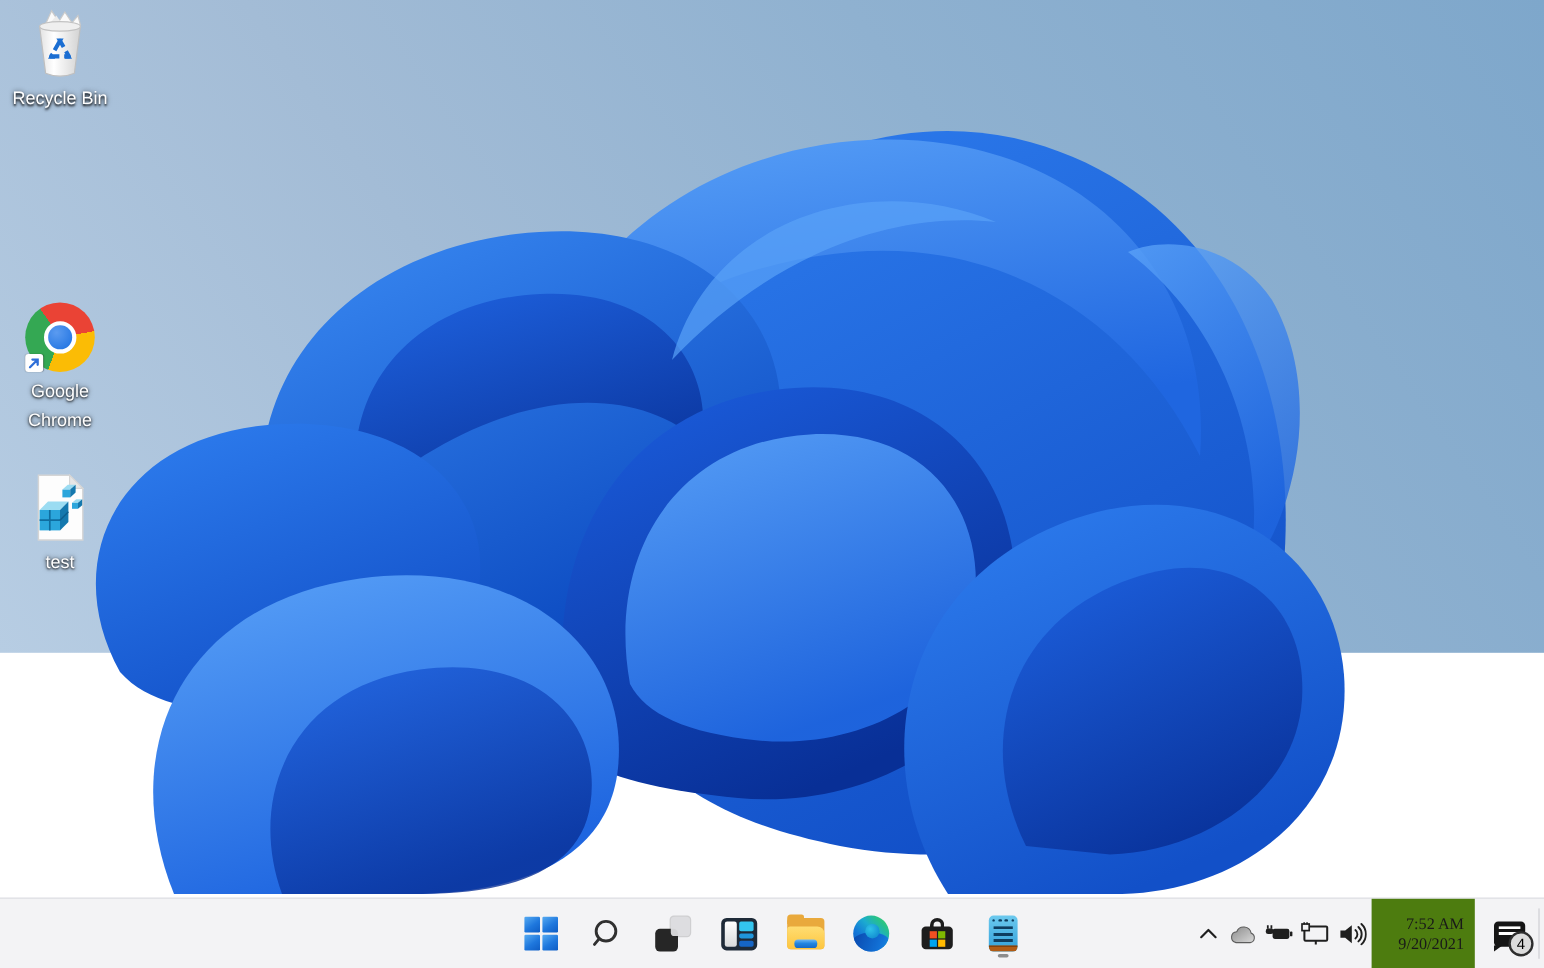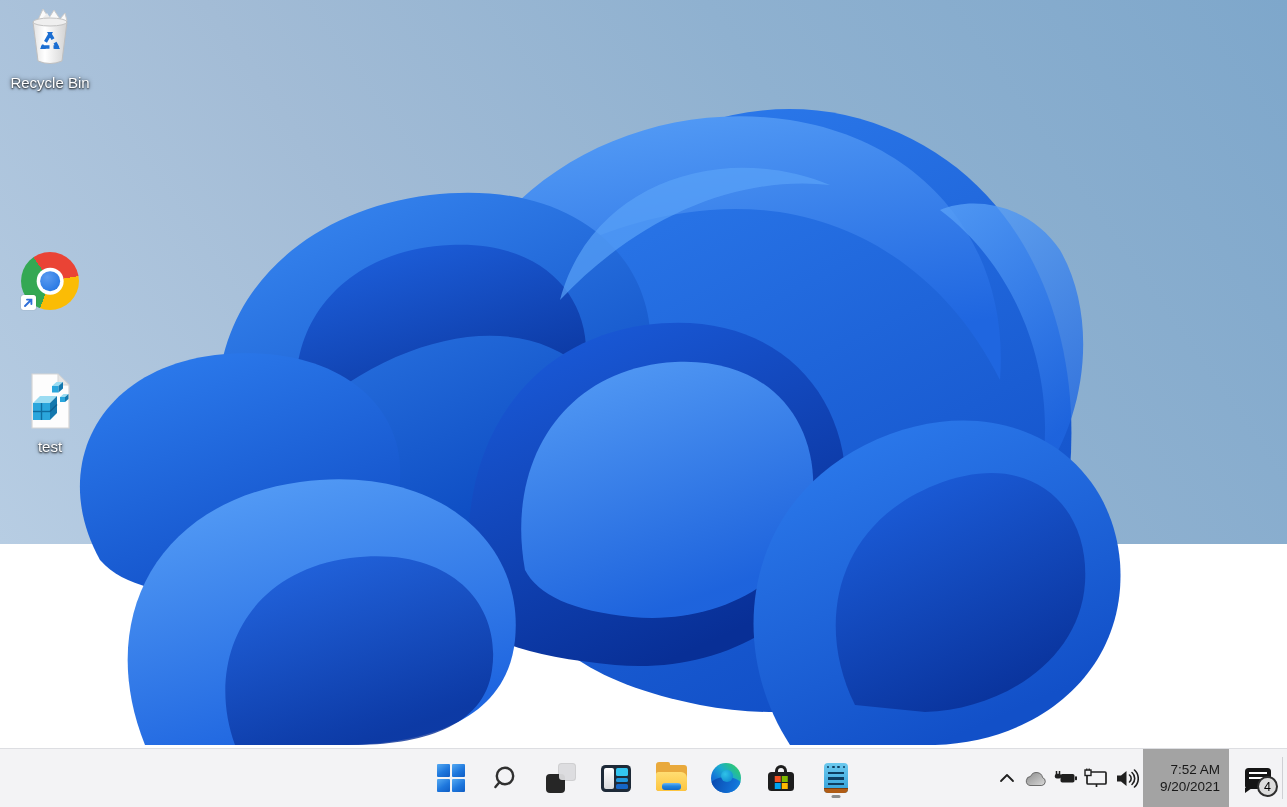--- a/index.html
+++ b/index.html
@@ -107,22 +107,22 @@
   .notepad .dots{position:absolute;top:2.5px;left:0;width:100%;display:flex;justify-content:center;gap:2.5px;}
   .notepad .dots i{width:2.8px;height:2.8px;border-radius:50%;background:#0e3d60;}
   .notepad .lines{position:absolute;top:9px;left:4px;right:4px;height:13px;
     background:repeating-linear-gradient(180deg,#0e3d60 0 2.4px,transparent 2.4px 5.4px);}
   .notepad .strip{position:absolute;bottom:0;left:0;width:100%;height:4px;background:#b05c16;border-top:1px solid #7c3c0c;}
 
   
   .tb-right{position:absolute;right:0;top:0;height:100%;display:flex;align-items:center;}
   .tray-btn{height:41px;display:flex;align-items:center;justify-content:center;border-radius:5px;cursor:pointer;}
   .w28{width:28px;} .w30{width:30px;} .w32{width:32px;}
-  .clock{width:86px;height:100%;background:#a3a3a3;display:flex;flex-direction:column;
-    justify-content:center;align-items:flex-end;padding-right:9px;box-sizing:border-box;cursor:pointer;}
+  .clock{width:86px;height:100%;background:#4d7c0f;display:flex;flex-direction:column;
+    justify-content:center;align-items:flex-end;padding-right:9px;box-sizing:border-box;cursor:pointer;font-family:Liberation Serif, serif;}
   .clock div{font-size:13.5px;line-height:17.5px;color:#191919;}
   .notif{width:58px;height:100%;display:flex;align-items:center;justify-content:center;position:relative;cursor:pointer;}
   .bubble{position:relative;width:26px;height:21px;background:#151515;border-radius:3.5px;}
   .bubble::before{content:"";position:absolute;left:4px;top:4px;right:4px;height:9px;
     background:repeating-linear-gradient(180deg,#fff 0 2px,transparent 2px 5px);}
   .bubble::after{content:"";position:absolute;left:0;bottom:-4px;width:0;height:0;
     border-left:7px solid #151515;border-bottom:5px solid transparent;}
   .badge{position:absolute;right:9px;bottom:10px;width:21px;height:21px;border-radius:50%;
     background:#dcdcdc;border:2px solid #2e2e2e;box-sizing:border-box;
     display:flex;align-items:center;justify-content:center;font-size:12.5px;color:#000;}
@@ -193,23 +193,24 @@
 
   <div class="desk-icon" style="top:250px">
     <div class="glyph">
       <div class="chrome-ball"></div>
       <div class="shortcut-badge">
         <svg width="11" height="11" viewBox="0 0 11 11">
           <path d="M2 9 L8 3 M4 2.6 H8.4 V7" stroke="#2f6fd8" stroke-width="1.9" fill="none" stroke-linecap="round"></path>
         </svg>
       </div>
     </div>
-  </div>
-
-  <div class="desk-icon" style="top:370px">
+    <div class="label">Google Chrome</div>
+  </div>
+
+  <div class="desk-icon" style="top:392px">
     <div class="glyph">
       <svg width="50" height="58" viewBox="0 0 50 58">
         <path d="M7 2 H33 L44 13 V56 H7 Z" fill="#fdfdfd" stroke="#d5d5d5" stroke-width="1.2"></path>
         <path d="M33 2 L44 13 H33 Z" fill="#e6e6e6" stroke="#d5d5d5" stroke-width="1"></path>
         <polygon points="8,31 15,24 32,24 25,31" fill="#9bdcf2"></polygon>
         <rect x="8" y="31" width="17" height="17" fill="#2ba6dc"></rect>
         <polygon points="25,31 32,24 32,41 25,48" fill="#1478ae"></polygon>
         <line x1="8" y1="39.5" x2="25" y2="39.5" stroke="#0f6da0" stroke-width="1.4"></line>
         <line x1="16.5" y1="31" x2="16.5" y2="48" stroke="#0f6da0" stroke-width="1.4"></line>
         <line x1="25" y1="39.5" x2="32" y2="32.5" stroke="#0d5e8e" stroke-width="1.2"></line>

